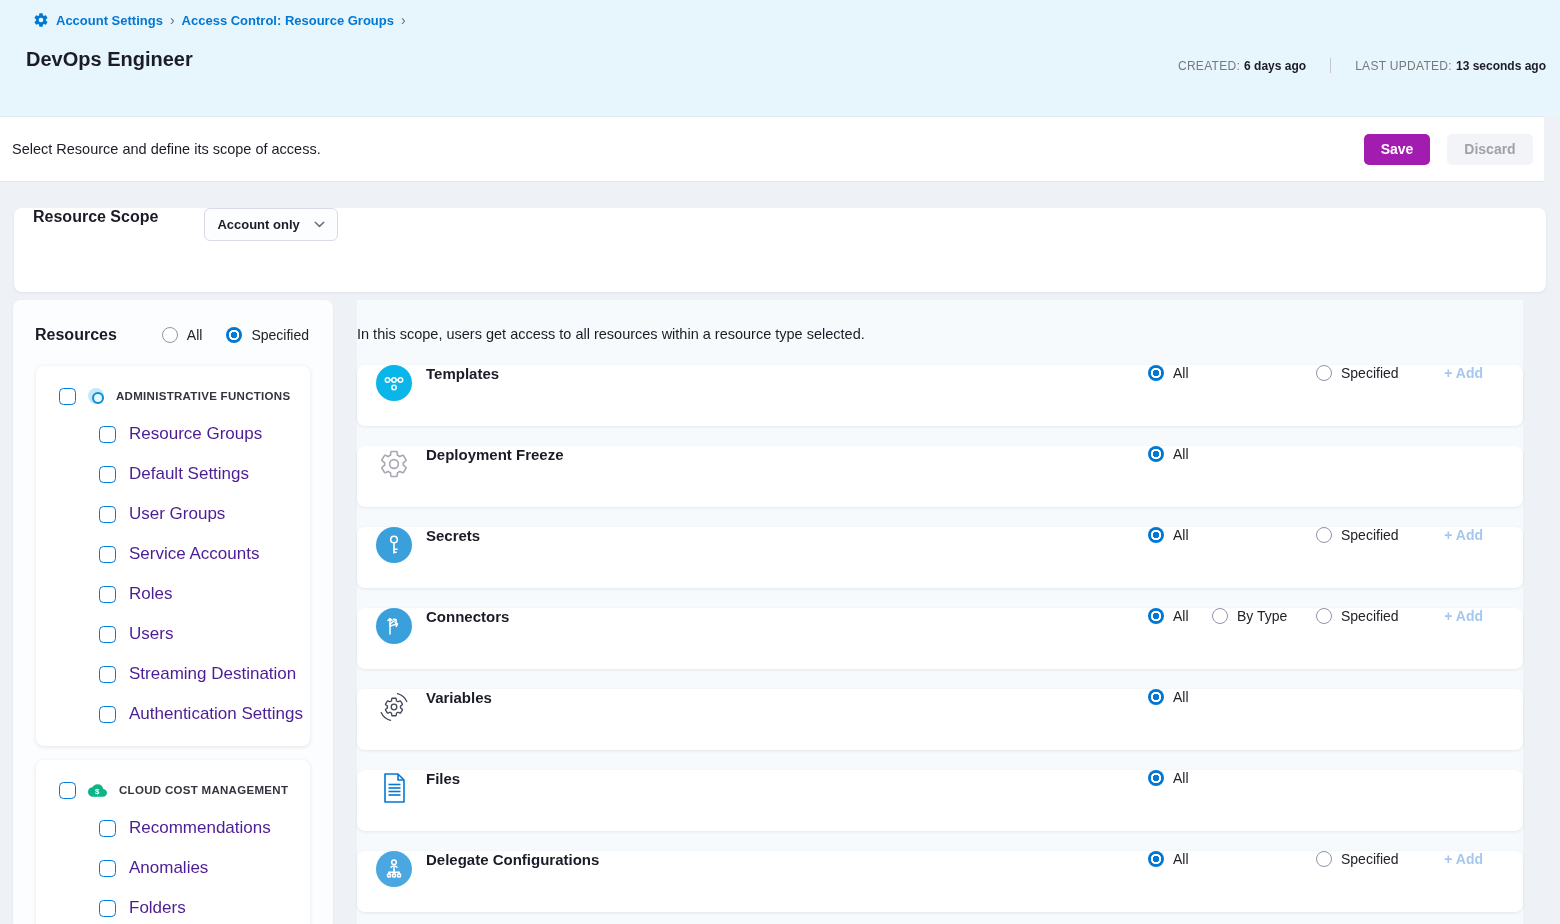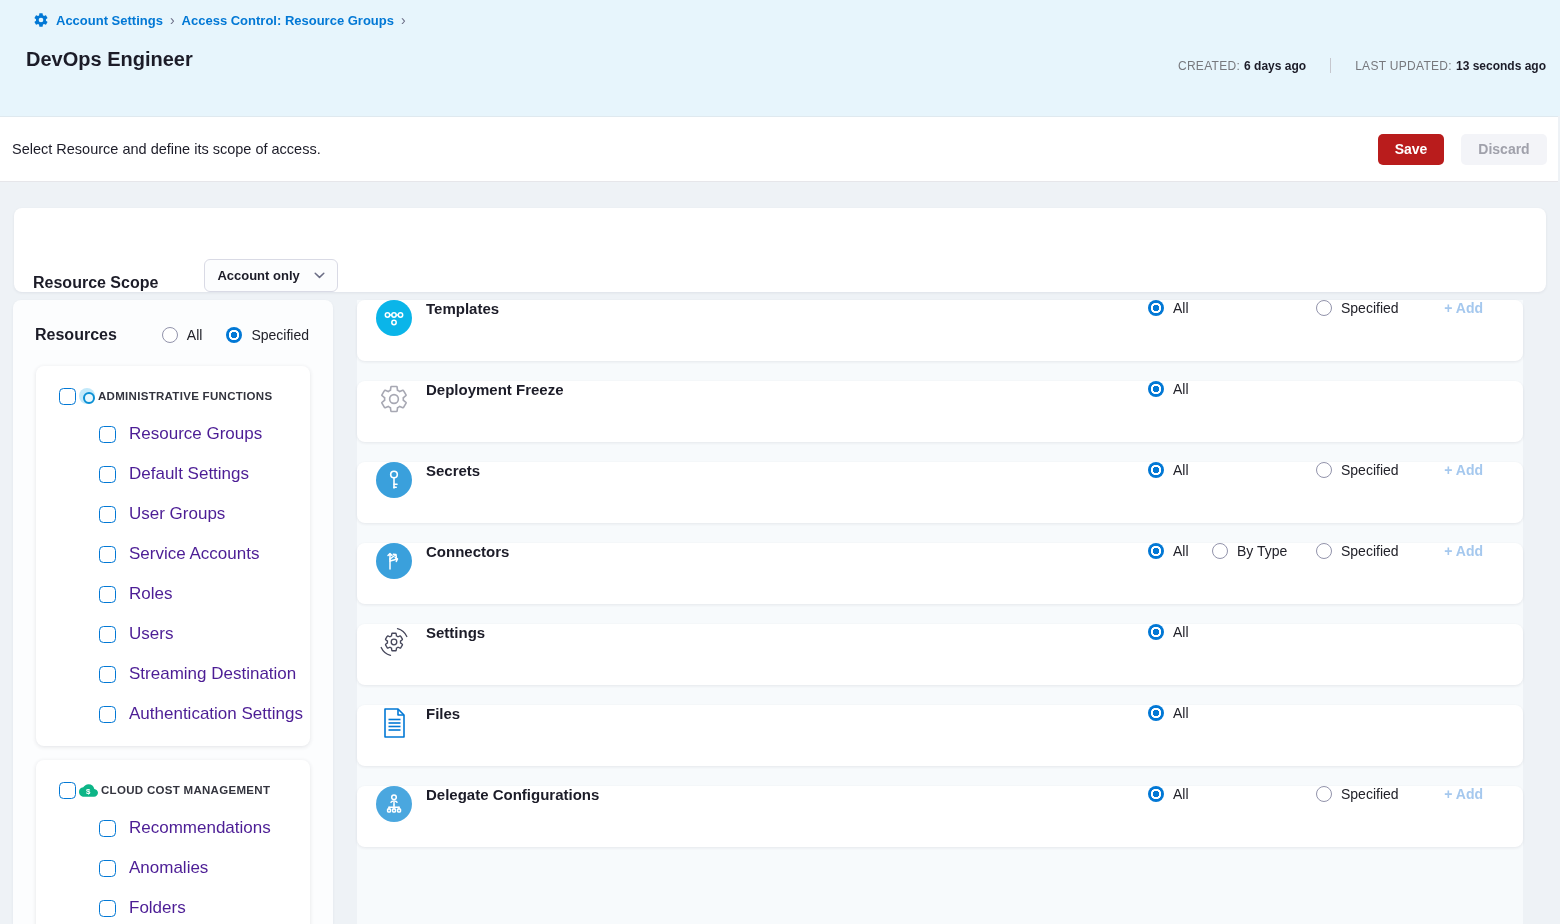--- a/index.html
+++ b/index.html
@@ -31,37 +31,37 @@
     position:absolute; top:58px; right:14px;
     display:flex; align-items:center; gap:24px;
     font-size:12px;
   }
   .meta-label { color:#77787d; letter-spacing:.3px; }
   .meta-value { color:#1c1c28; font-weight:600; margin-left:4px; }
   .meta-divider { width:1px; height:15px; background:#c6c7ce; }
 
   
   .toolbar {
-    position:absolute; top:116px; left:0; right:2px; height:66px;
+    position:absolute; top:116px; left:0; right:16px; height:66px;
     background:#ffffff; border-top:1px solid #dfe9ef; border-bottom:1px solid #e6e6ea;
     display:flex; align-items:center; padding:0 11px;
   }
   .toolbar-desc { font-size:14.5px; color:#1c1c28; margin-left:1px; }
   .toolbar-buttons { margin-left:auto; display:flex; gap:17px; }
   .btn { height:31px; border:none; border-radius:5px; font-family:inherit;
          font-size:14px; font-weight:700; cursor:pointer; }
-  .btn-save { width:66px; background:#b91c1c; color:#ffffff; }
+  .btn-save { width:66px; background:#a21caf; color:#ffffff; }
   .btn-discard { width:86px; background:#f3f4f8; color:#a0a1ab; }
 
   
   .scope-card {
     position:absolute; top:208px; left:14px; width:1532px; height:84px;
     background:#ffffff; border-radius:8px;
     box-shadow:0 1px 3px rgba(40,41,61,.08);
-    display:flex; align-items:flex-end; padding-left:19px; gap:13px;
+    display:flex; align-items:flex-start; padding-left:19px; gap:13px;
   }
   .scope-label { font-size:16px; font-weight:700; }
   .scope-select {
     height:33px; border:1px solid #d9dae5; border-radius:6px; background:#fcfdfe;
     display:flex; align-items:center; gap:14px; padding:0 12px;
     font-size:13px; font-weight:600; color:#1c1c28; cursor:pointer;margin-left:33px;
   }
 
   
   .sidebar {
@@ -76,21 +76,21 @@
   .sidebar-title { font-size:16px; font-weight:700; }
   .mode-group { margin-left:auto; display:flex; align-items:center; gap:24px; }
   .mode-option { display:flex; align-items:center; gap:9px; cursor:pointer; font-size:14px; color:#22222a; }
 
   .group-card {
     margin:0 23px 14px 23px; background:#ffffff; border-radius:8px;
     box-shadow:0 1px 4px rgba(40,41,61,.12);
     padding:12px 0;
   }
   .group-head {
-    height:36px; display:flex; align-items:center; gap:3px; padding-left:23px;
+    height:36px; display:flex; align-items:center; gap:12px; padding-left:23px;
   }
   .group-label { font-size:11.5px; font-weight:700; color:#33343e; letter-spacing:.3px; }
   .sidebar-item {
     height:40px; display:flex; align-items:center; gap:13px; padding-left:63px; cursor:pointer;
   }
   .sidebar-item-label { font-size:17px; color:#4c1d95; }
 
   
   .checkbox {
     width:17px; height:17px; border:1.6px solid #0278d5; border-radius:4.5px;
@@ -261,20 +261,21 @@
       <span class="sidebar-item-label">Anomalies</span>
     </div>
     <div class="sidebar-item">
       <span class="checkbox"></span>
       <span class="sidebar-item-label">Folders</span>
     </div>
   </div>
 </div>
 
 <div class="main">
+  <div class="main-desc">In this scope, users get access to all resources within a resource type selected.</div>
 
   <div class="row-card">
     <span class="row-icon">
       <span class="icon-circle" style="background:#0ab5e9;">
         <svg width="36" height="36">
             <g stroke="#fff" fill="none" stroke-width="1.5">
               <circle cx="11.5" cy="15" r="2.2"></circle>
               <circle cx="18" cy="15" r="2.2"></circle>
               <circle cx="24.5" cy="15" r="2.2"></circle>
               <line x1="13.7" y1="15" x2="15.8" y2="15"></line>
@@ -383,21 +384,21 @@
     <span class="row-icon">
       <svg width="32" height="32" viewBox="0 0 32 32">
           <g transform="translate(5.5,5.5) scale(0.875)">
             <path d="M19.4 13c.04-.32.06-.66.06-1s-.02-.68-.07-1l2.1-1.65c.19-.15.24-.42.12-.64l-2-3.46c-.12-.22-.39-.3-.61-.22l-2.49 1c-.52-.4-1.08-.73-1.69-.98l-.38-2.65A.49.49 0 0 0 14 2h-4c-.25 0-.46.18-.49.42l-.38 2.65c-.61.25-1.17.59-1.69.98l-2.49-1a.49.49 0 0 0-.61.22l-2 3.46c-.13.22-.07.49.12.64L4.56 11c-.05.32-.08.66-.08 1s.03.68.07 1l-2.1 1.65c-.19.15-.24.42-.12.64l2 3.46c.12.22.39.3.61.22l2.49-1c.52.4 1.08.73 1.69.98l.38 2.65c.03.24.24.42.49.42h4c.25 0 .46-.18.49-.42l.38-2.65c.61-.25 1.17-.59 1.69-.98l2.49 1c.23.09.49 0 .61-.22l2-3.46c.12-.22.07-.49-.12-.64L19.4 13z" fill="none" stroke="#45465a" stroke-width="1.5"></path>
             <circle cx="12" cy="12" r="3.2" fill="none" stroke="#45465a" stroke-width="1.5"></circle>
           </g>
           <path d="M28.8 10.5 A14.2 14.2 0 0 0 19.5 2.6" fill="none" stroke="#45465a" stroke-width="1.3" stroke-linecap="round"></path>
           <path d="M3.2 21.5 A14.2 14.2 0 0 0 12.5 29.4" fill="none" stroke="#45465a" stroke-width="1.3" stroke-linecap="round"></path>
         </svg>
     </span>
-    <span class="row-label">Settings</span>
+    <span class="row-label">Variables</span>
     <span class="row-spacer"></span>
     <span class="cell c-all">
       <span class="radio on"></span>
       <span class="opt-label">All</span>
     </span>
     <span class="cell c-bytype"></span>
     <span class="cell c-specified"></span>
     <span class="cell c-add"></span>
   </div>
 

